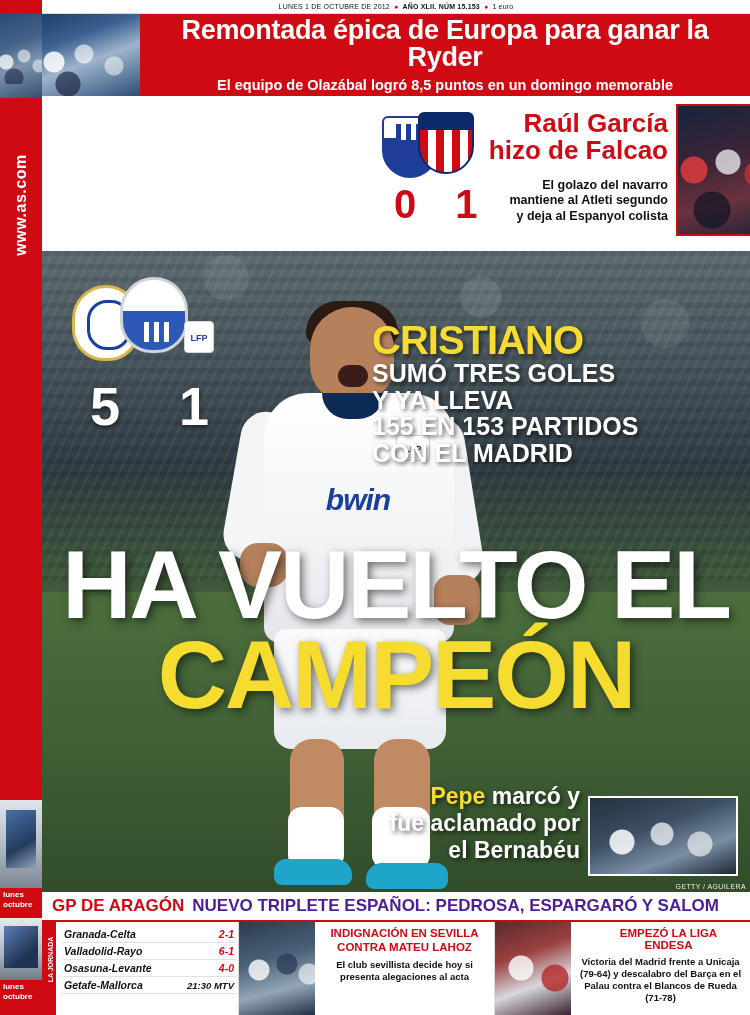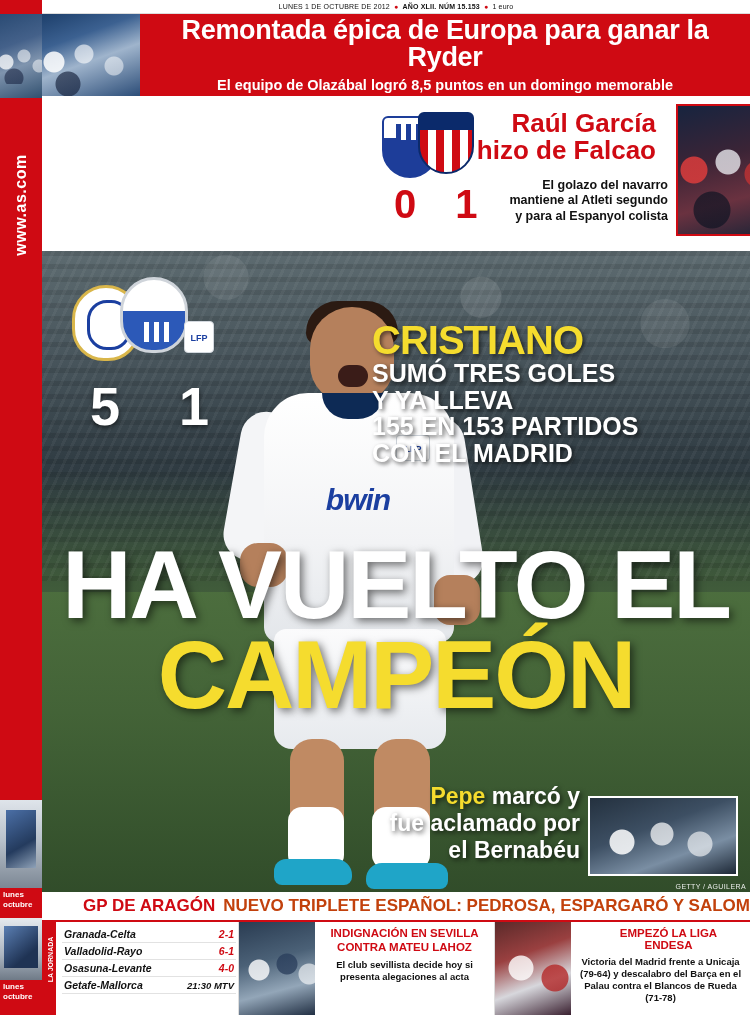--- a/index.html
+++ b/index.html
@@ -142,21 +142,21 @@
   }
   .badge.atleti::before{
     content:""; position:absolute; left:0; top:0; width:100%; height:16px;
     background:#0b2a6b;
   }
   .score-01 {
     position: absolute; left: 352px; top: 86px;
     font-size: 40px; font-weight: bold; color: #cf0a13; letter-spacing: 14px;
   }
   .raul-head {
-    position: absolute; left: 434px; top: 14px; width: 180px;
+    position: absolute; left: 446px; top: 14px; width: 180px;
     text-align: right; color: #cf0a13; font-weight: bold;
     font-size: 26px; line-height: 1.02;
   }
   .raul-sub {
     position: absolute; left: 436px; top: 82px; width: 190px;
     text-align: right; color: #111; font-weight: bold;
     font-size: 12.5px; line-height: 1.22;
   }
   .raul-photo {
     position: absolute; left: 634px; top: 8px; width: 108px; height: 132px;
@@ -353,27 +353,26 @@
   .credit {
     position: absolute; right: 4px; bottom: 2px; color: #ffffff;
     font-size: 7px; letter-spacing: .4px; opacity: .9;
   }
 
   
   .aragon {
     position: absolute; left: 42px; top: 892px; width: 708px; height: 30px;
     background: #ffffff; display: flex; align-items: center;
     border-bottom: 2px solid #cf0a13;
-    padding-left: 31px;
   }
   .aragon .gp {
     color: #cf0a13; font-weight: bold; font-size: 17px; padding-left: 10px;
   }
   .aragon .txt {
-    color: #c2410c; font-weight: bold; font-size: 17px; padding-left: 8px;
+    color: #4c1d95; font-weight: bold; font-size: 17px; padding-left: 8px;
   }
 
   
   .bottom {
     position: absolute; left: 42px; top: 922px; width: 708px; height: 93px;
     display: flex; background: #ffffff;
   }
   .col-jornada {
     width: 196px; position: relative; padding-left: 8px; padding-top: 4px;
   }
@@ -487,21 +486,21 @@
     </div>
     <div class="score-01">0 1</div>
 
     <div class="raul-head">
       <div>Raúl García</div>
       <div>hizo de Falcao</div>
     </div>
     <div class="raul-sub">
       <div>El golazo del navarro</div>
       <div>mantiene al Atleti segundo</div>
-      <div>y para al Espanyol colista</div>
+      <div>y deja al Espanyol colista</div>
     </div>
     <div class="raul-photo"></div>
   </div>
 
   <div class="mainphoto">
     <div class="crowd"></div>
     <div class="pitch"></div>
 
     <div class="player">
       <div class="p-hair"></div>

